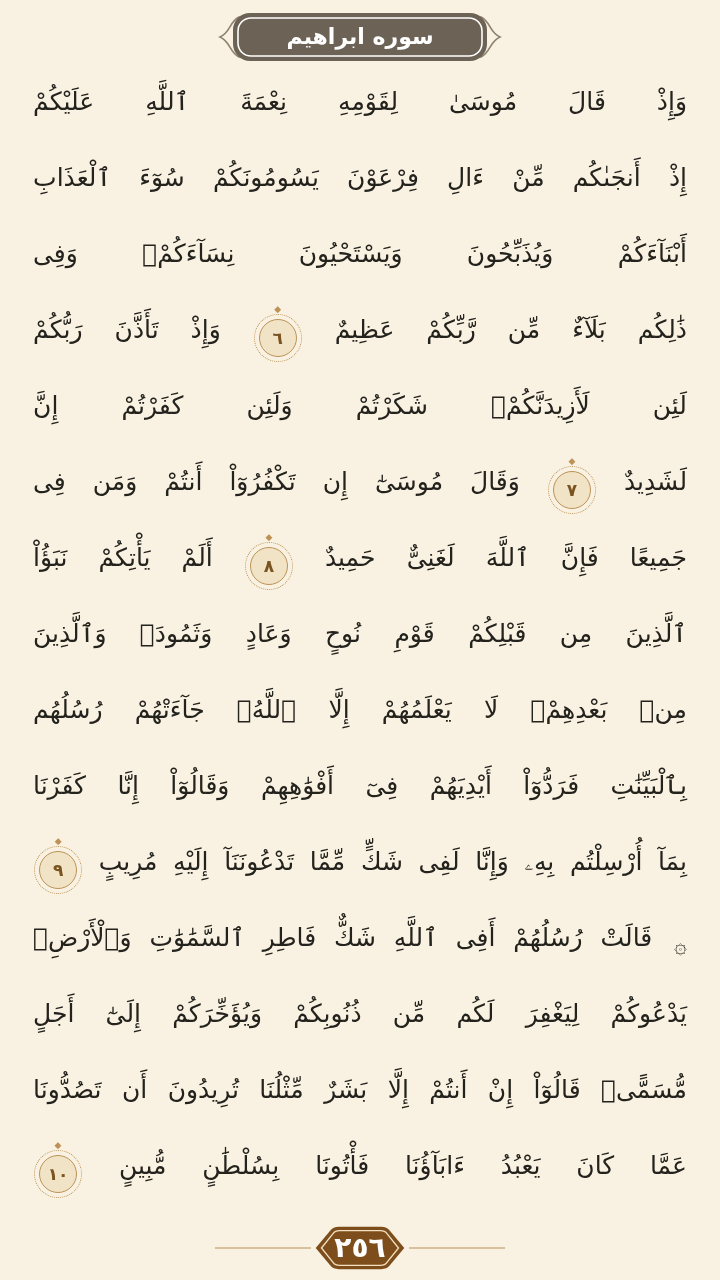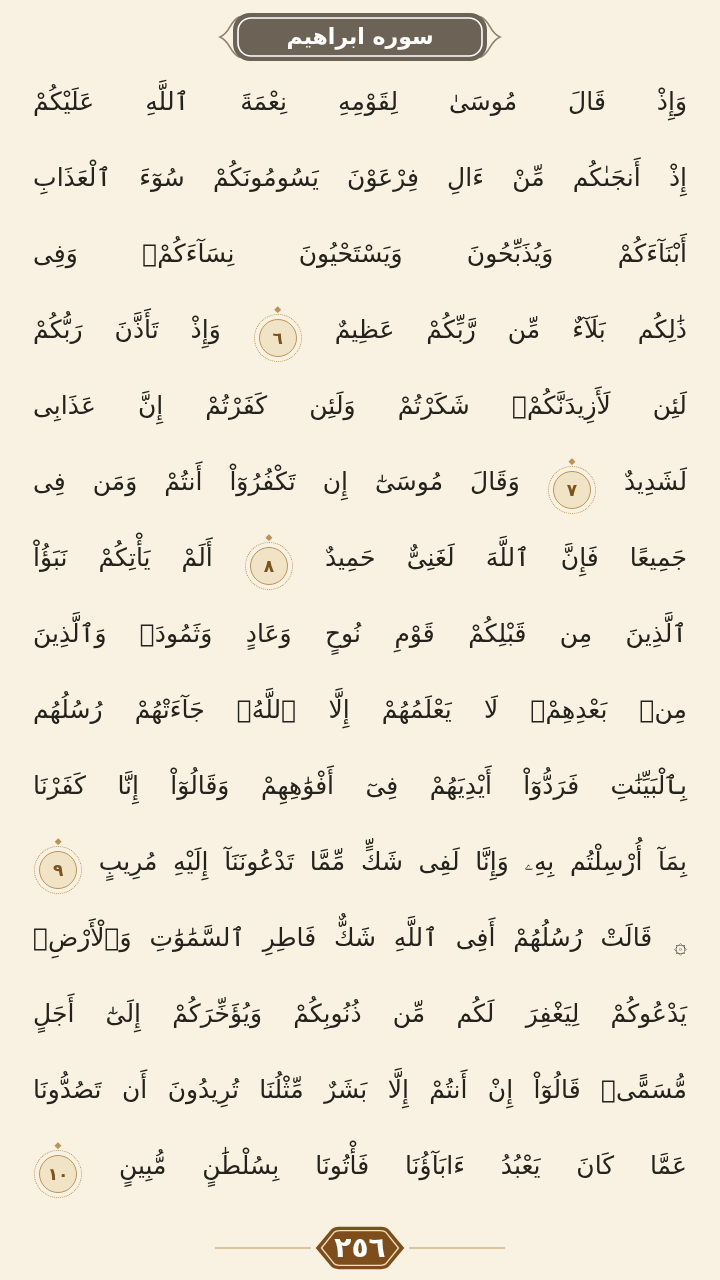--- a/index.html
+++ b/index.html
@@ -158,21 +158,20 @@
       <span class="word">تَأَذَّنَ</span>
       <span class="word">رَبُّكُمْ</span>
     </div>
     <div class="qline">
       <span class="word">لَئِن</span>
       <span class="word">لَأَزِيدَنَّكُمْۖ</span>
       <span class="word">شَكَرْتُمْ</span>
       <span class="word">وَلَئِن</span>
       <span class="word">كَفَرْتُمْ</span>
       <span class="word">إِنَّ</span>
-      <span class="word">عَذَابِى</span>
     </div>
     <div class="qline">
       <span class="word">لَشَدِيدٌ</span>
       <span class="verse-marker">٧</span>
       <span class="word">وَقَالَ</span>
       <span class="word">مُوسَىٰٓ</span>
       <span class="word">إِن</span>
       <span class="word">تَكْفُرُوٓاْ</span>
       <span class="word">أَنتُمْ</span>
       <span class="word">وَمَن</span>

